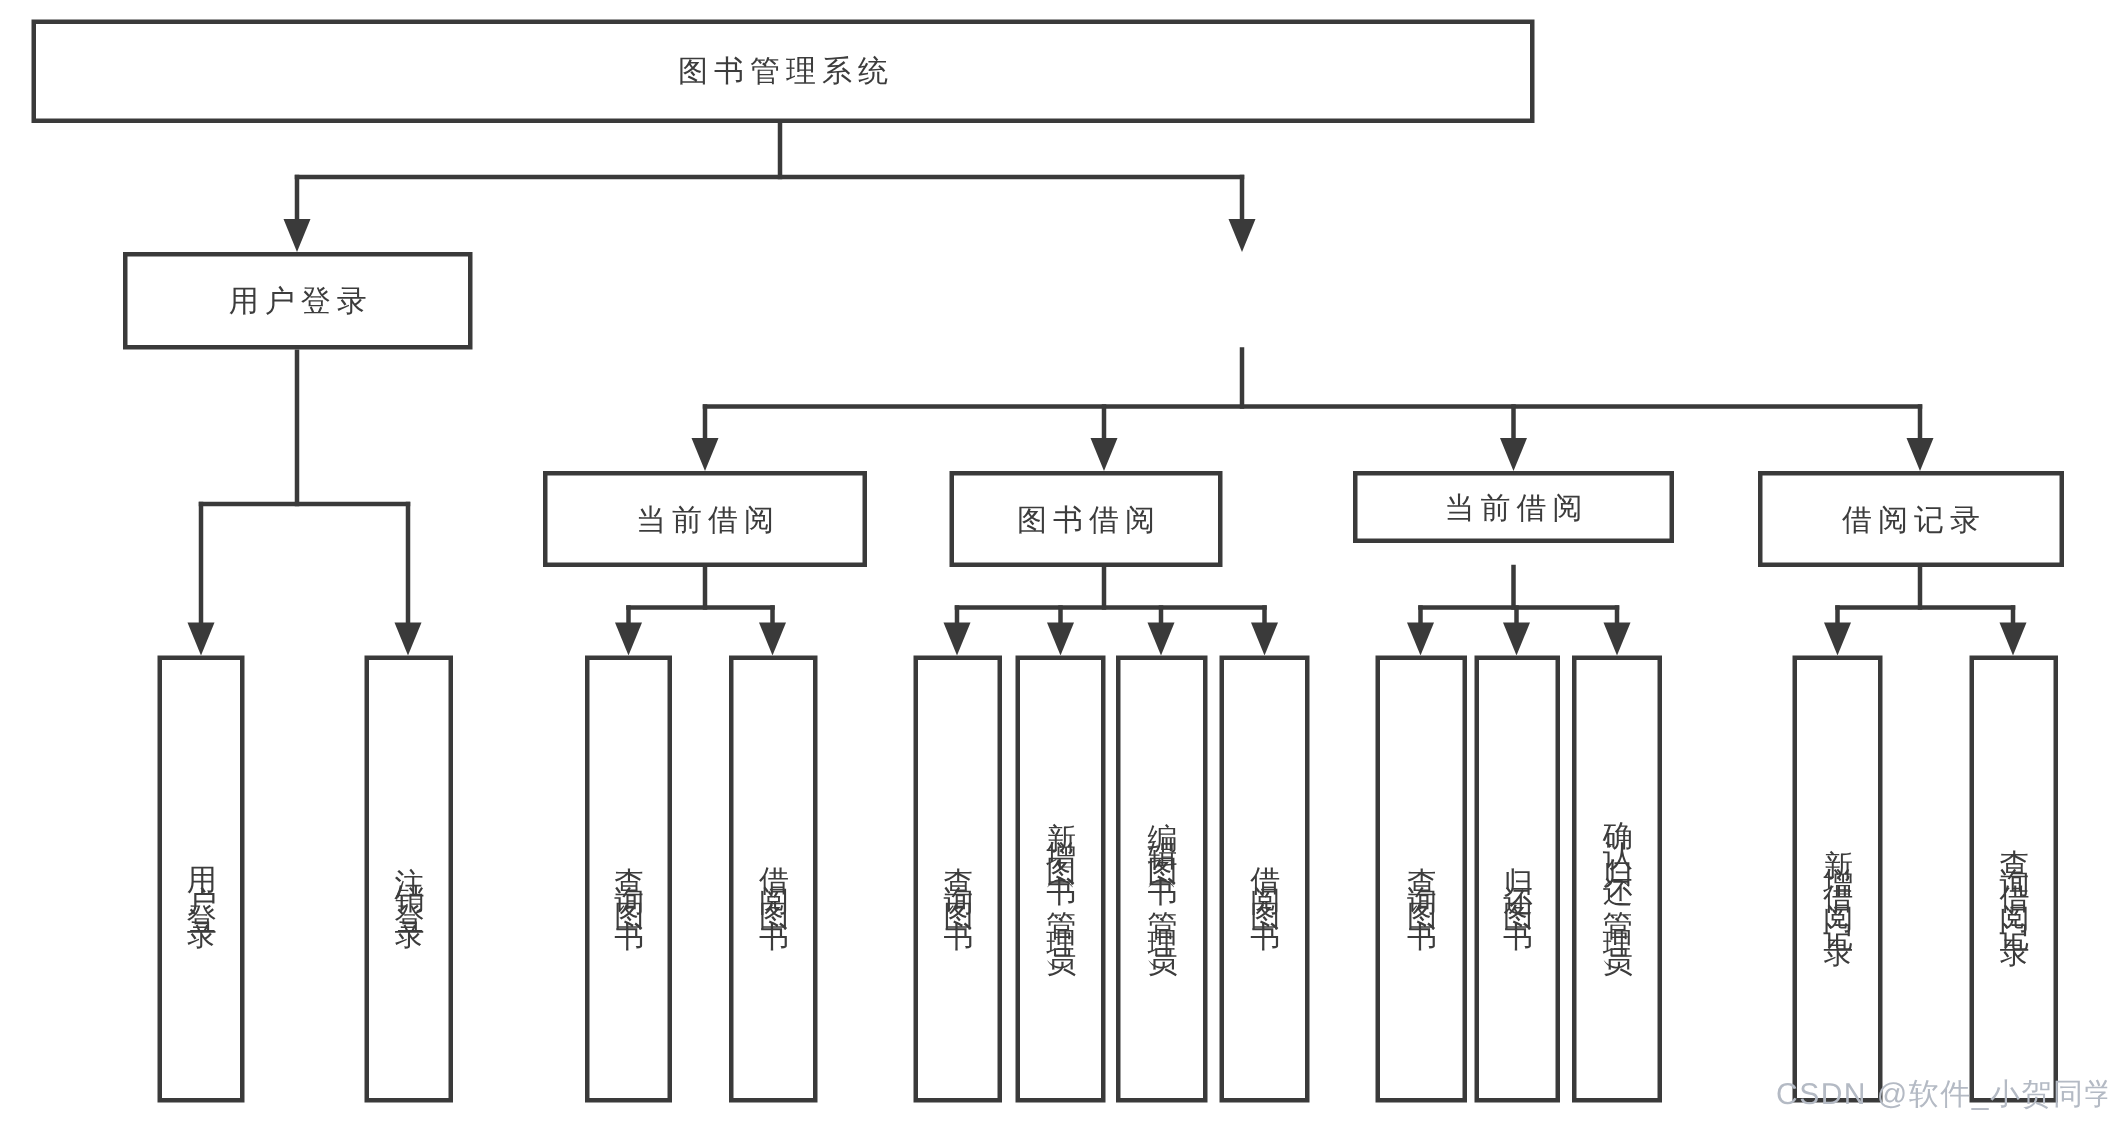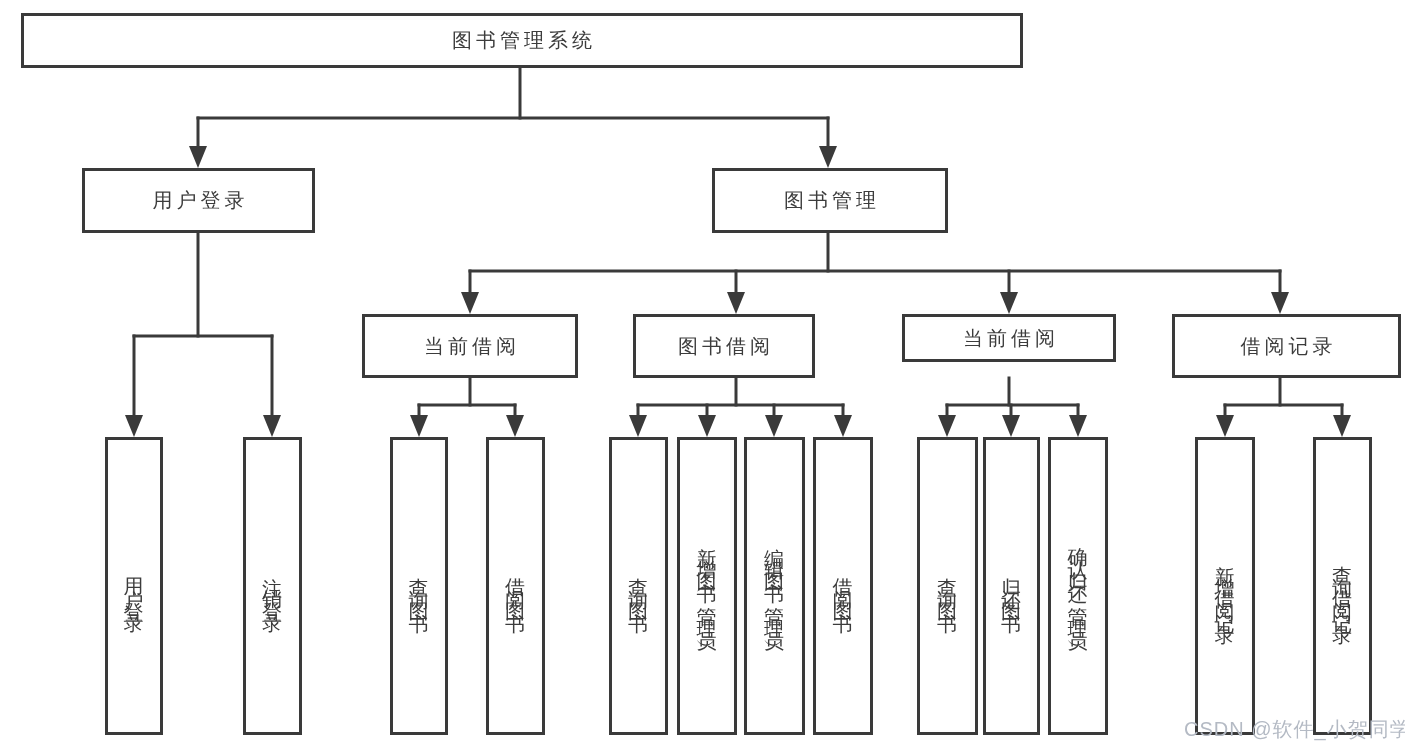--- a/index.html
+++ b/index.html
@@ -102,41 +102,38 @@
     <g stroke="var(--line)" stroke-width="3" stroke-linecap="square" fill="var(--line)">
       <line x1="1280" y1="378" x2="1280" y2="405"></line>
       <line x1="1225" y1="405" x2="1342" y2="405"></line>
       <line x1="1225" y1="405" x2="1225" y2="416"></line>
       <line x1="1342" y1="405" x2="1342" y2="416"></line>
       <polygon stroke="none" points="1216,415 1234,415 1225,437"></polygon>
       <polygon stroke="none" points="1333,415 1351,415 1342,437"></polygon>
     </g>
   </svg>
 
-  <div class="box hbox" style="left:21px;top:13px;width:1002px;height:55px">
+  <div class="box hbox" style="left:21px;top:13px;width:1002px;height:69px">
     <span>图书管理系统</span>
   </div>
 
   <div class="box hbox" style="left:82px;top:168px;width:233px;height:65px">
     <span>用户登录</span>
-  </div>
-  <div class="box hbox" style="left:712px;top:168px;width:236px;height:65px">
-    <span>图书管理</span>
   </div>
 
   <div class="box hbox" style="left:362px;top:314px;width:216px;height:64px">
     <span>当前借阅</span>
   </div>
   <div class="box hbox" style="left:633px;top:314px;width:182px;height:64px">
     <span>图书借阅</span>
   </div>
   <div class="box hbox" style="left:902px;top:314px;width:214px;height:48px">
     <span>当前借阅</span>
   </div>
-  <div class="box hbox" style="left:1172px;top:314px;width:229px;height:64px">
+  <div class="box hbox" style="left:1172px;top:314px;width:204px;height:64px">
     <span>借阅记录</span>
   </div>
 
   <div class="box vbox" style="left:105px;top:437px;width:58px;height:298px">
     <span>用户登录</span>
   </div>
   <div class="box vbox" style="left:243px;top:437px;width:59px;height:298px">
     <span>注销登录</span>
   </div>
 

